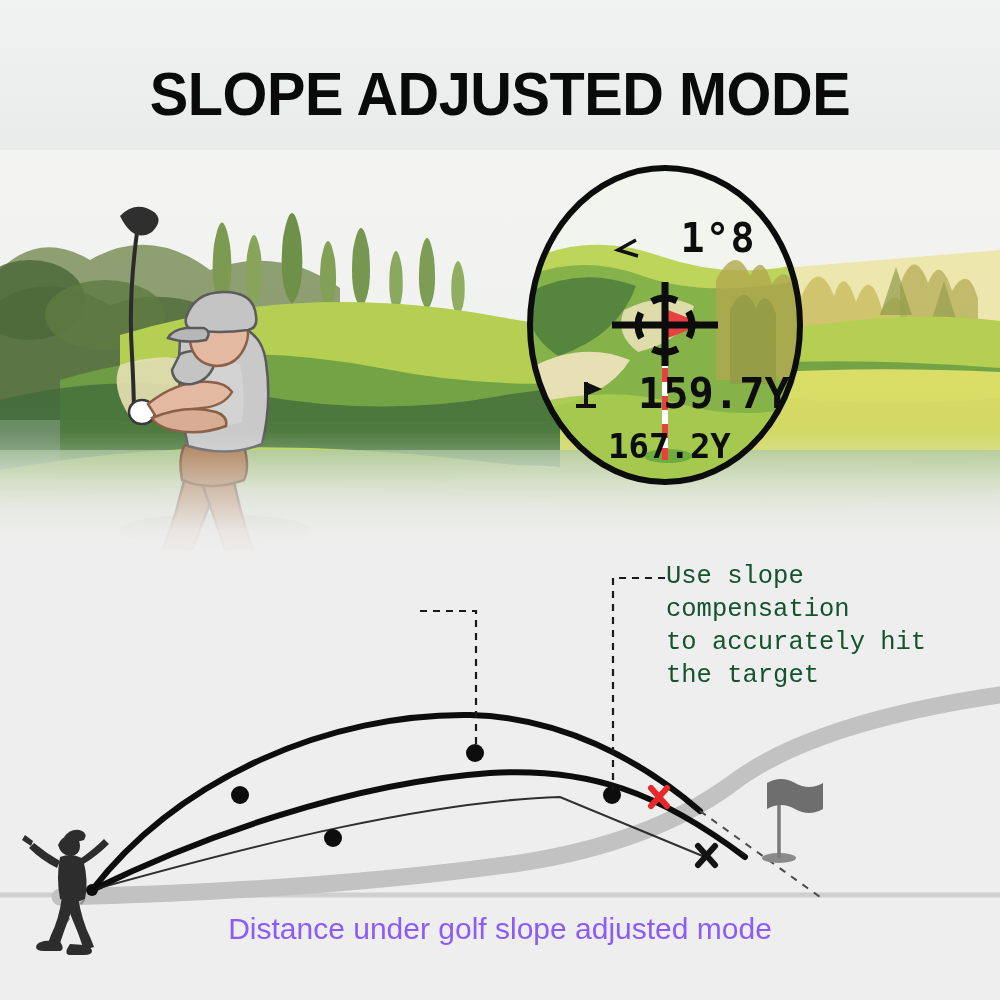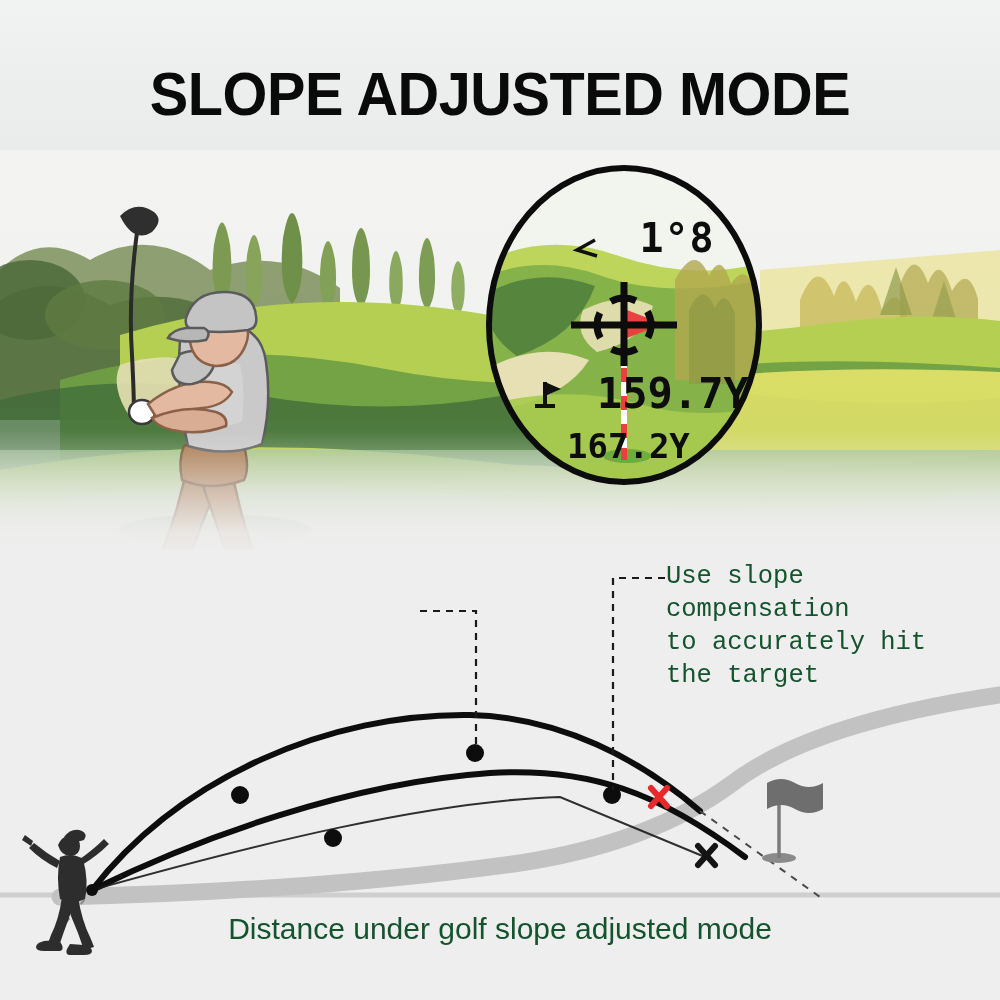--- a/index.html
+++ b/index.html
@@ -36,40 +36,40 @@
   }
   .photo svg{display:block;}
 
   .photo-fade{
     position:absolute;left:0;top:430px;width:1000px;height:130px;
     background:linear-gradient(180deg,rgba(238,238,238,0) 0%,rgba(238,238,238,0.55) 42%,rgba(238,238,238,0.93) 78%,#eeeeee 100%);
     pointer-events:none;
   }
 
   
-  .scope{position:absolute;left:479px;top:160px;width:290px;height:330px;}
+  .scope{position:absolute;left:520px;top:160px;width:290px;height:330px;}
 
   
   .diagram{position:absolute;left:0;top:545px;width:1000px;height:455px;}
 
   .anno{
     position:absolute;
     font-family:Liberation Mono, monospace;
     font-size:25.5px;
     line-height:33px;
     color:#14532d;
     white-space:pre-line;
   }
   .anno-left{left:103px;top:592px;width:400px;}
   .anno-right{left:666px;top:560px;width:320px;}
 
   .caption{
     position:absolute;left:0;top:912px;width:1000px;text-align:center;
     font-family:"Liberation Sans", sans-serif;
-    font-size:30px;color:#14532d;
+    font-size:30px;color:#8b5cf6;
   }
 </style>
 </head>
 <body>
 
 <div id="page">
 
   <div class="title-band"></div>
   <div class="page-title">SLOPE ADJUSTED MODE</div>
 

